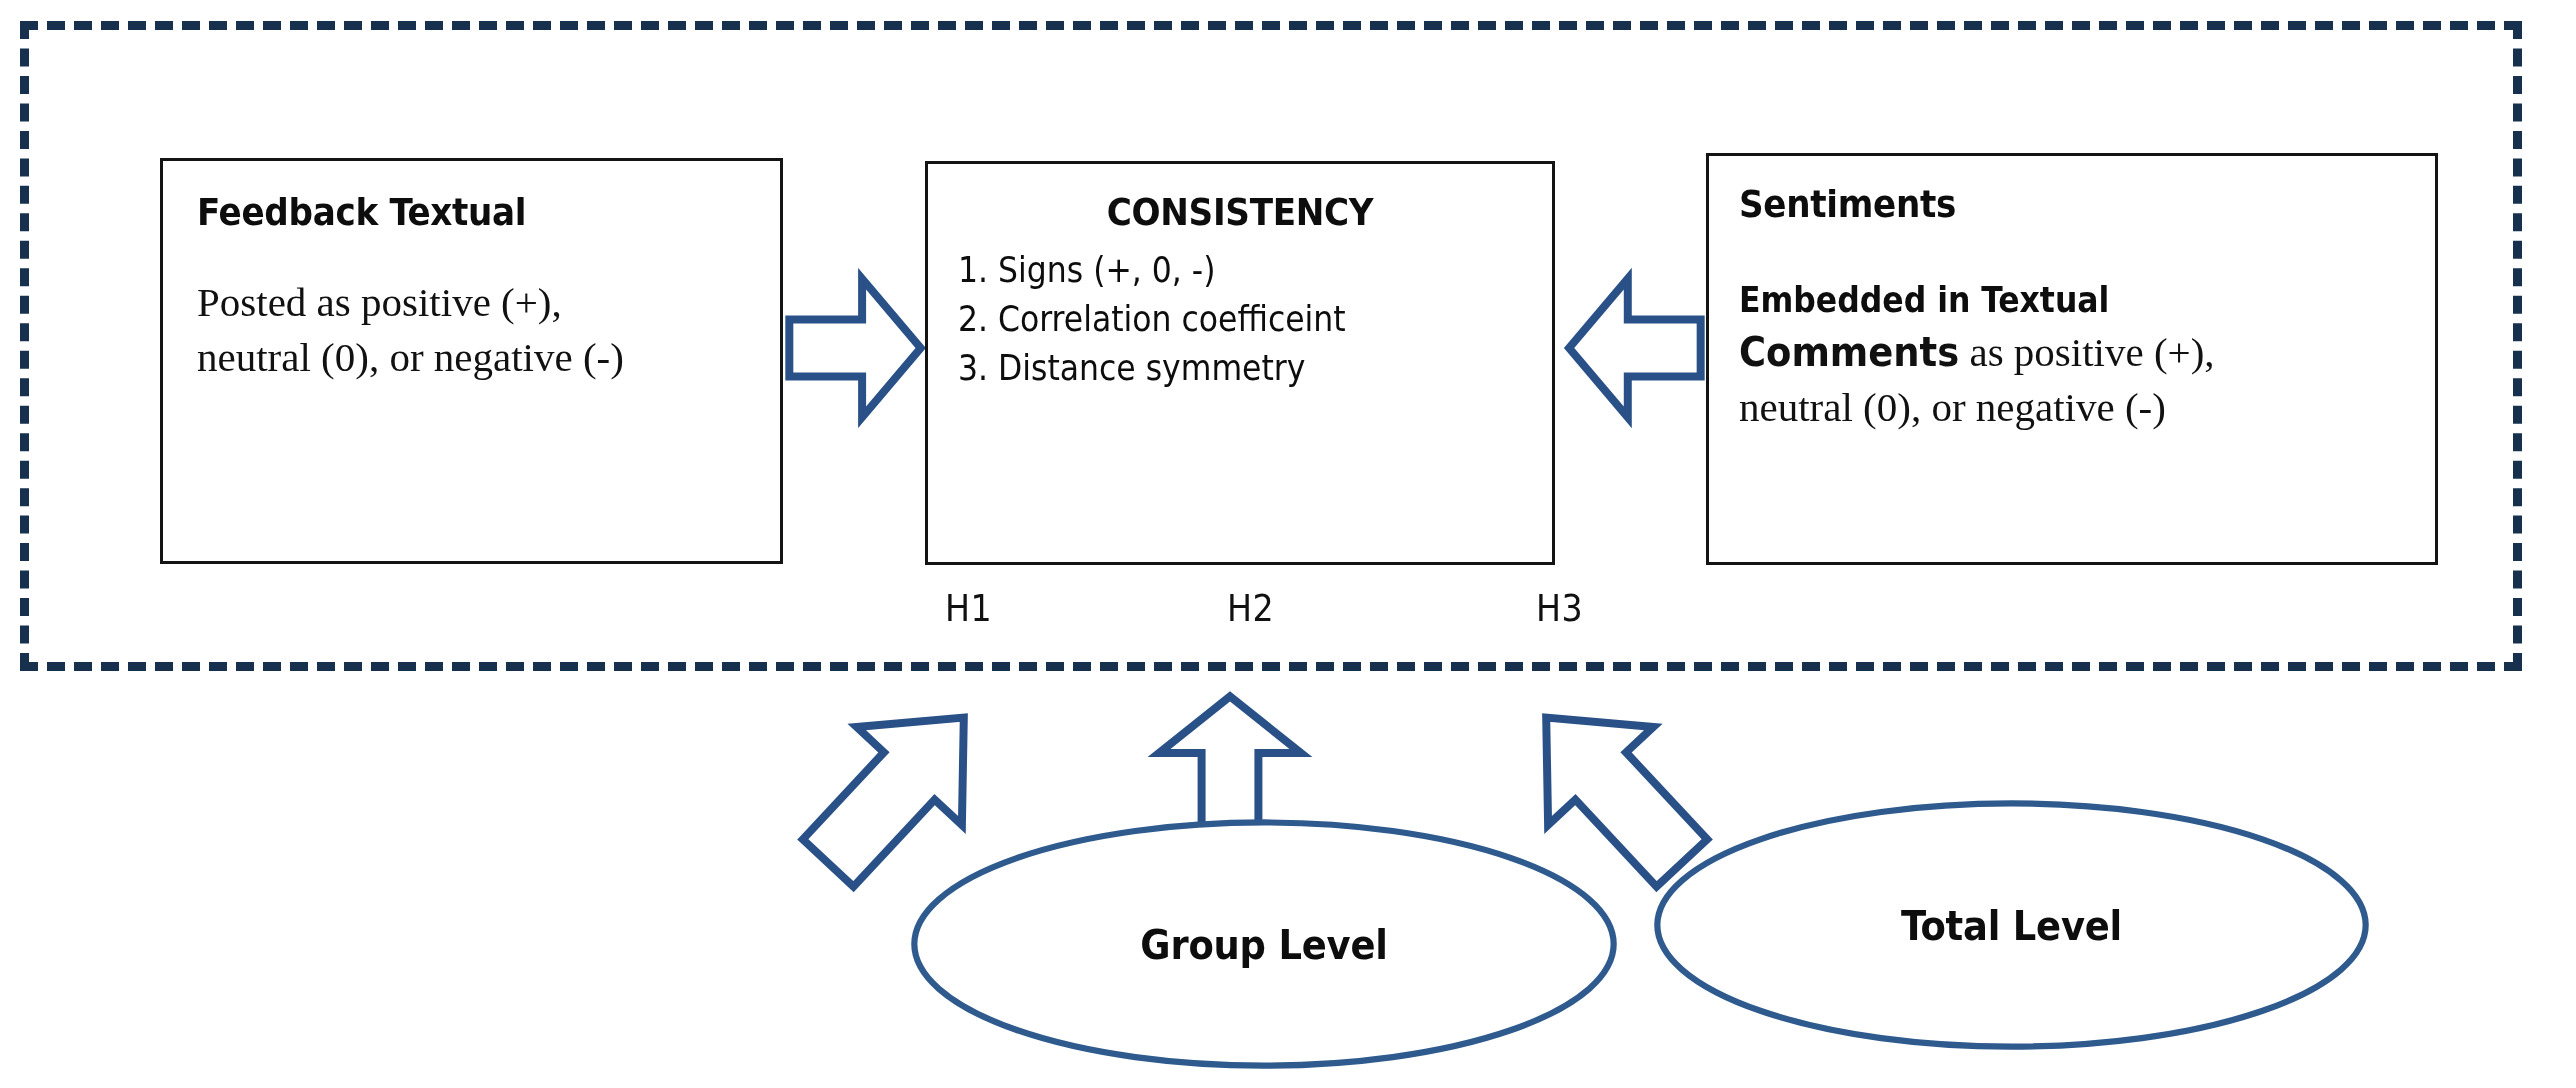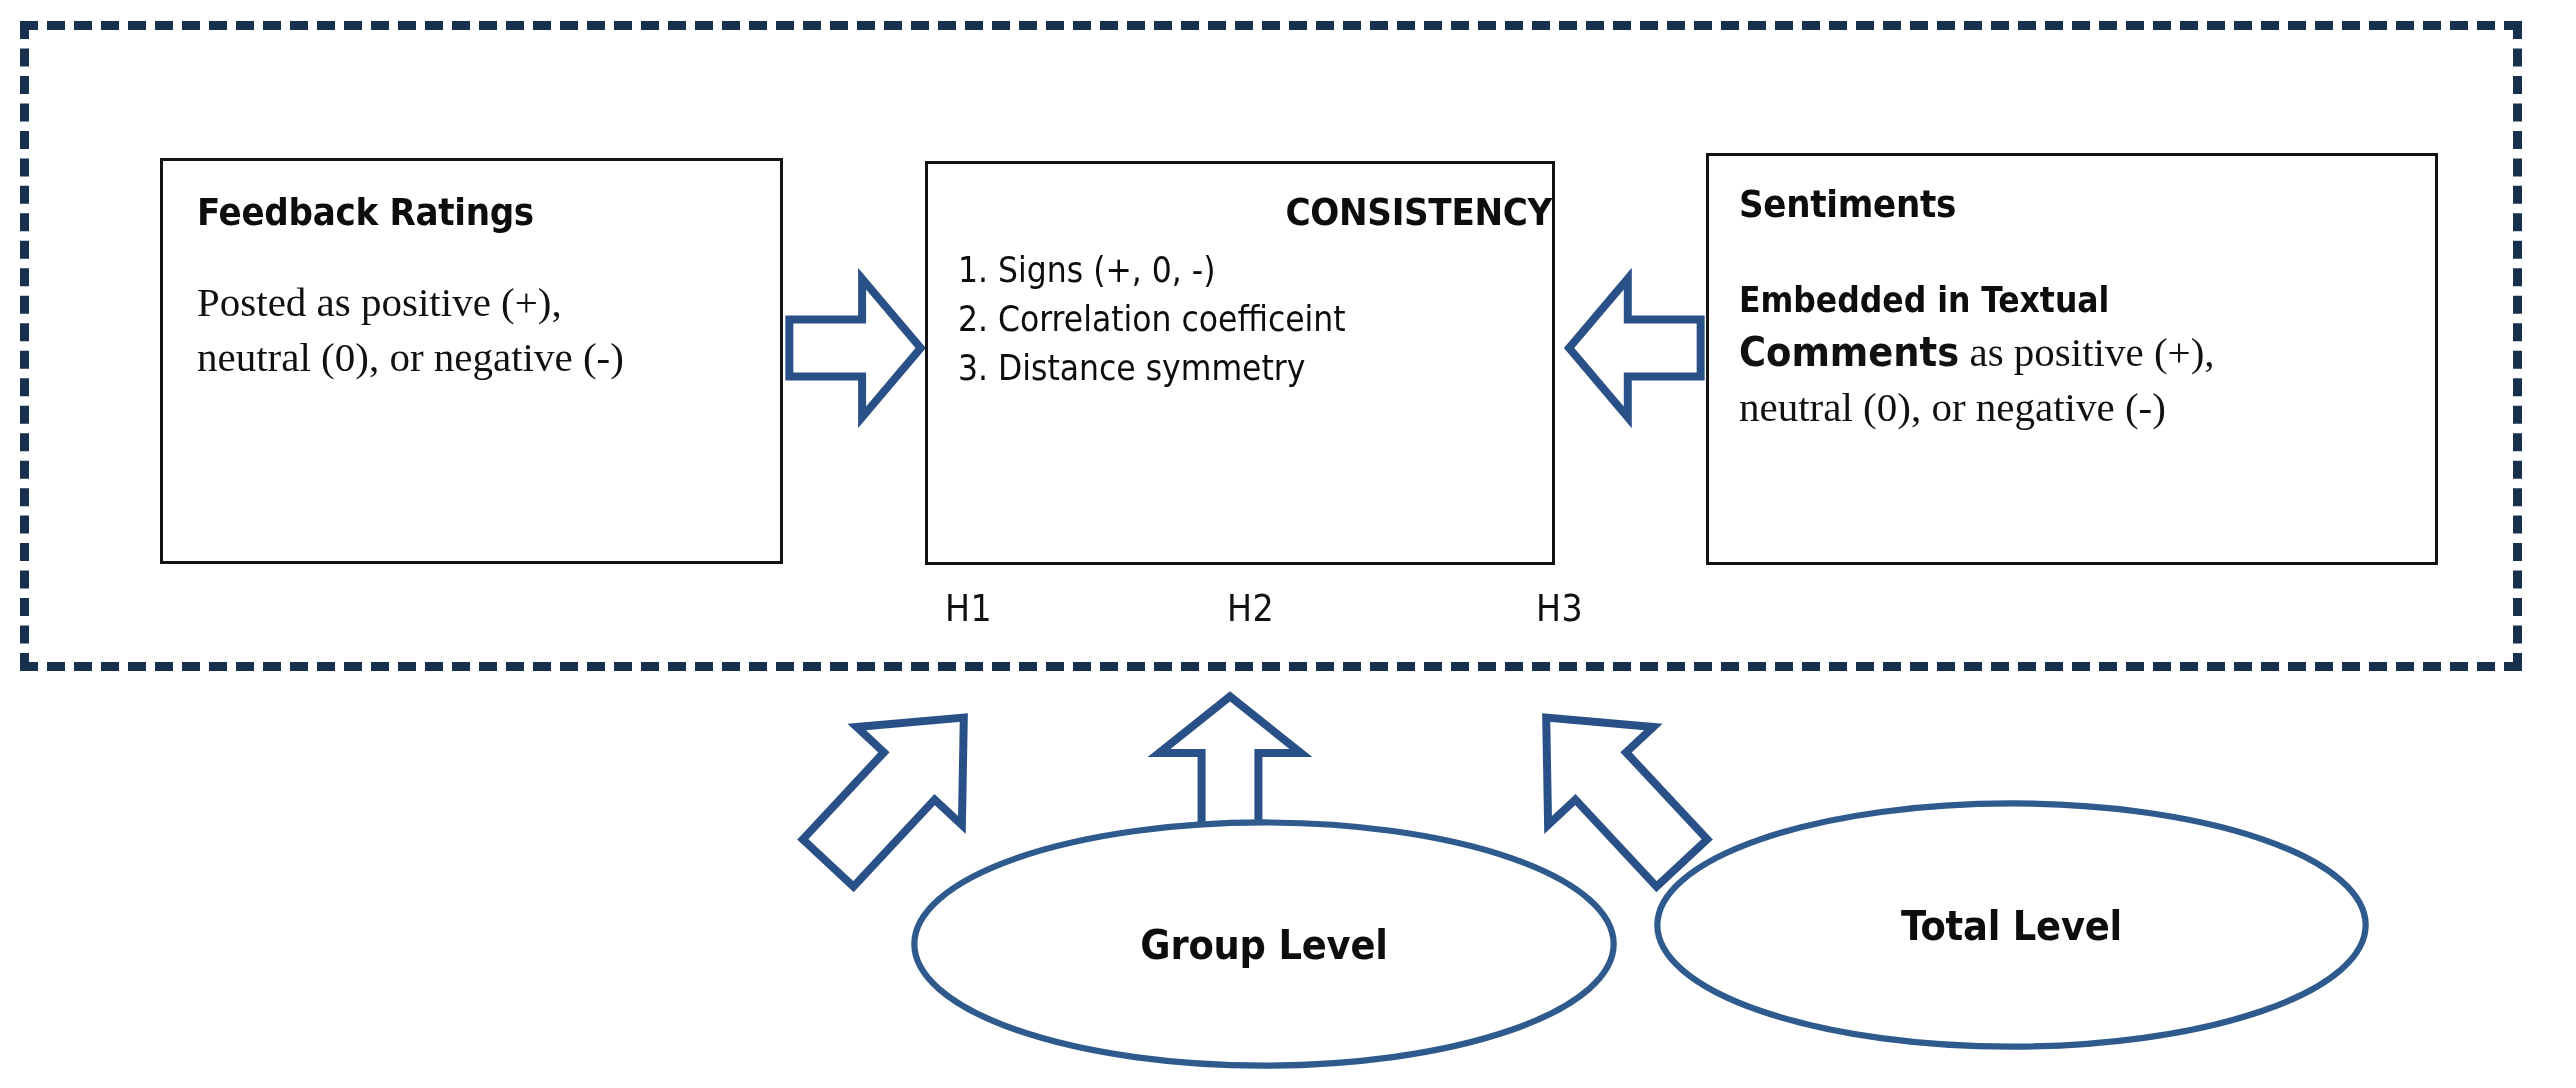--- a/index.html
+++ b/index.html
@@ -44,21 +44,21 @@
   #box-sentiments{ left: 1706px; top: 153px; width: 732px;  height: 412px; }
 
   .box-title {
     font-family: "DejaVu Sans Condensed", "Liberation Sans", sans-serif;
     font-weight: 700;
     font-size: 38px;
     line-height: 1.12;
     color: #0d0d0d;
     letter-spacing: -0.3px;
   }
-  .box-title.centered { text-align: right; }
+  .box-title.centered { text-align: center; }
 
   .box-body-serif {
     font-family: "Liberation Serif", "DejaVu Serif", serif;
     font-size: 41px;
     line-height: 1.36;
     color: #111111;
   }
   .box-body-sans {
     font-family: "DejaVu Sans Condensed", "Liberation Sans", sans-serif;
     font-size: 35px;
@@ -133,21 +133,21 @@
 </style>
 </head>
 <body>
 
 <div id="canvas">
 
   <div id="dashed-frame"></div>
 
   <div class="concept-box" id="box-feedback">
     <div class="inner">
-      <div class="box-title title-line">Feedback Ratings</div>
+      <div class="box-title title-line">Feedback Textual</div>
       <div class="box-body-serif desc">
         <div>Posted as positive (+),</div>
         <div>neutral (0), or negative (-)</div>
       </div>
     </div>
   </div>
 
   <div class="arrow" id="arrow-feedback-to-consistency">
     <svg viewBox="0 0 160 180" width="142" height="160" xmlns="http://www.w3.org/2000/svg">
       <polygon points="6,58 88,58 88,12 154,90 88,168 88,122 6,122" fill="#ffffff" stroke="#2a5187" stroke-width="9" stroke-linejoin="miter"></polygon>

